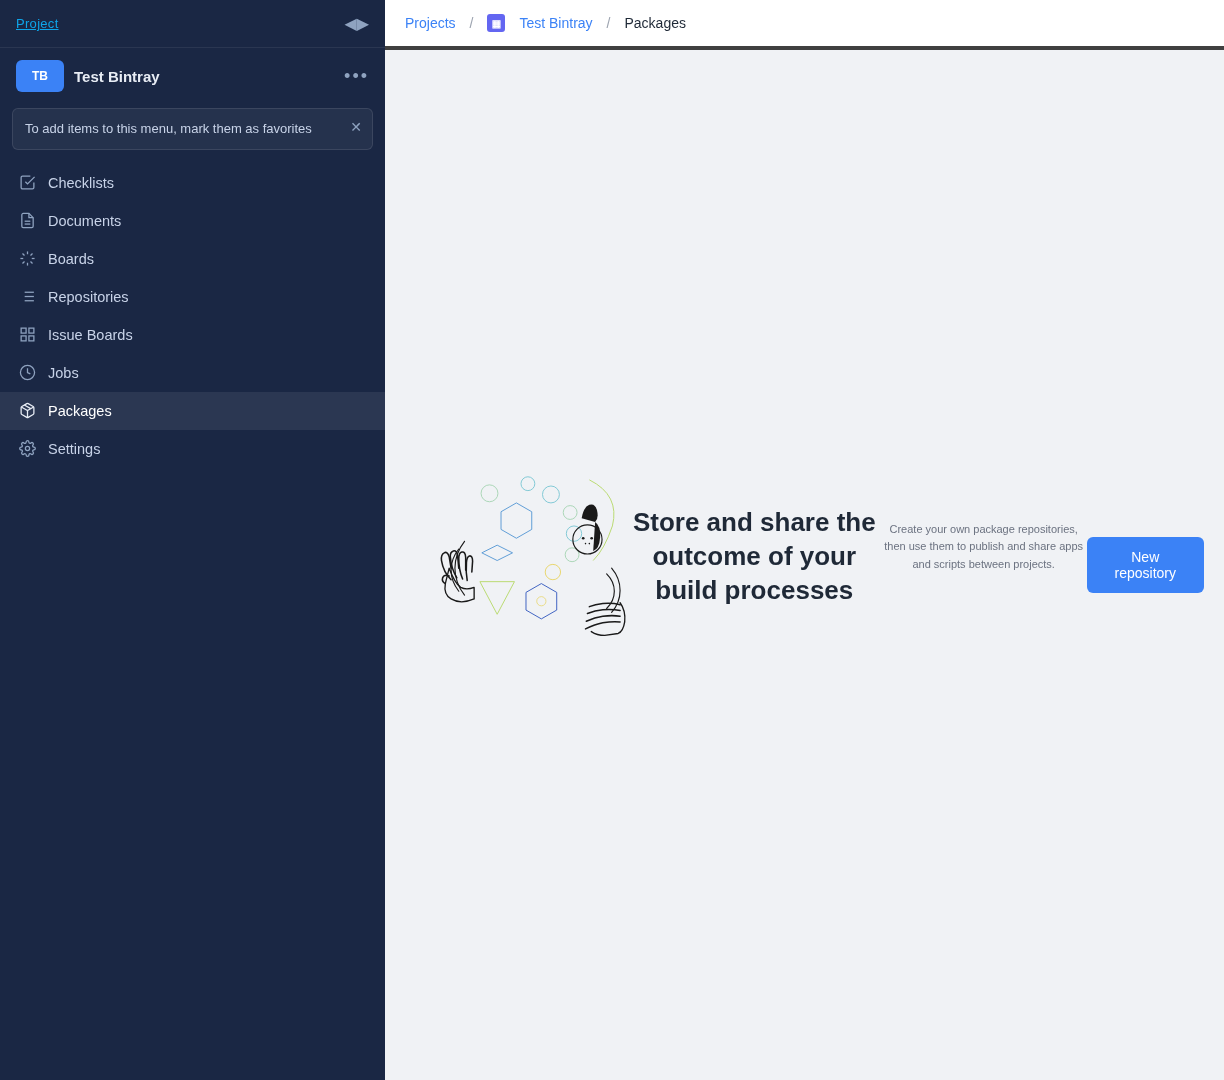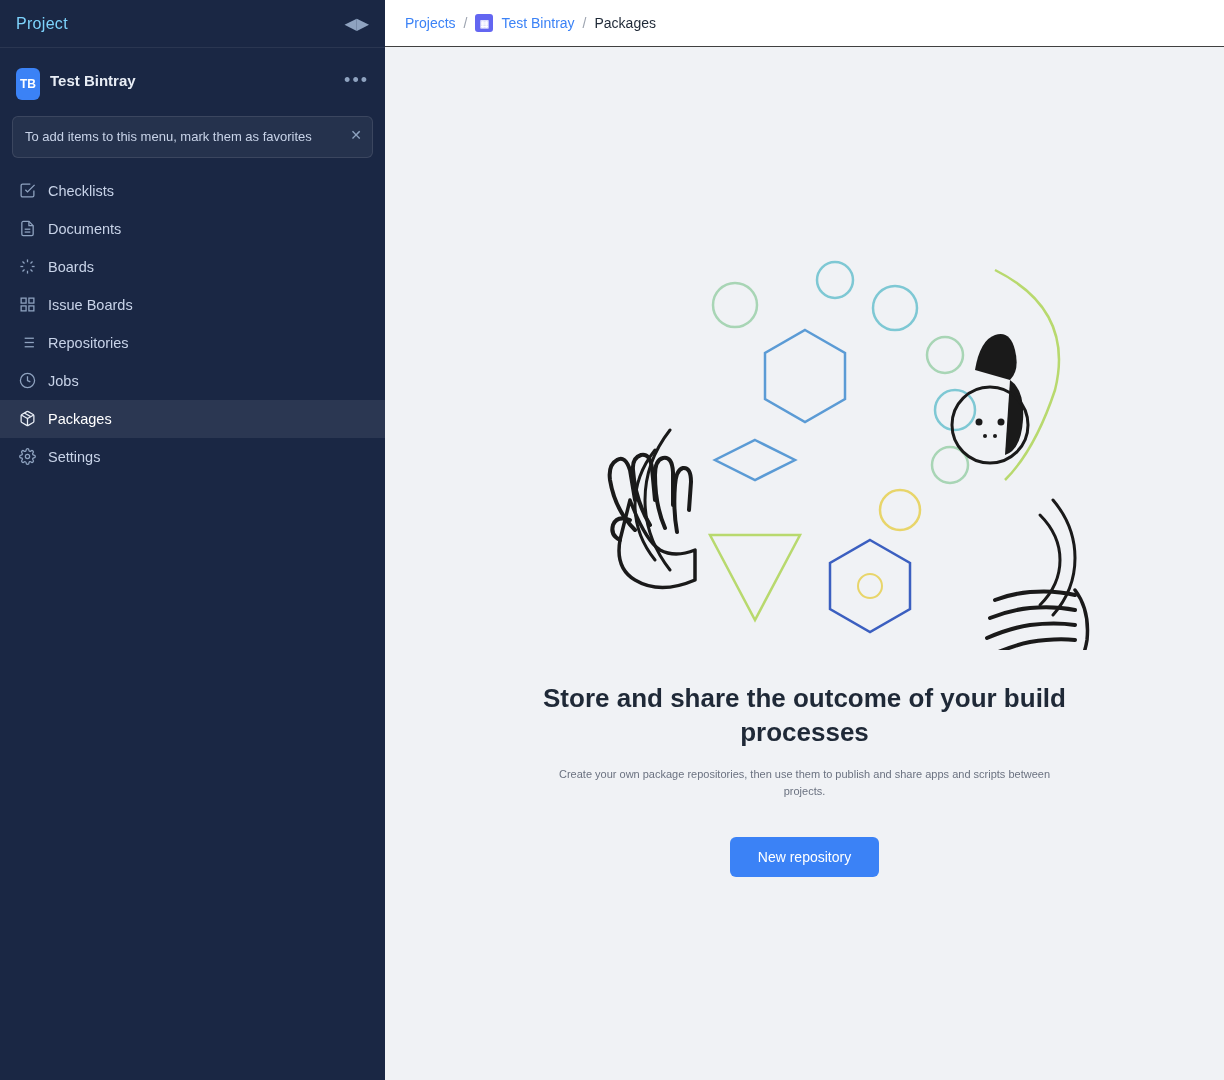--- a/index.html
+++ b/index.html
@@ -18,23 +18,24 @@
 
     #sidebar-header {
       display: flex;
       align-items: center;
       justify-content: space-between;
       padding: 14px 16px;
       border-bottom: 1px solid rgba(255,255,255,0.07);
     }
 
     #sidebar-header-title {
-      font-size: 16px;
-      color: #7dd3fc;
+      font-size: 13px;
+      color: #0ea5e9;
       letter-spacing: 0.3px;
+      text-decoration: underline;
     }
 
     #sidebar-header-controls {
       display: flex;
       gap: 8px;
       align-items: center;
     }
 
     .sidebar-header-icon {
       color: #8fa3c0;
@@ -43,32 +44,31 @@
     }
 
     #project-row {
       display: flex;
       align-items: center;
       justify-content: space-between;
       padding: 12px 16px;
     }
 
     #project-avatar {
-      width: 24px;
+      width: 48px;
       height: 32px;
       background: #3b82f6;
       border-radius: 6px;
       display: flex;
       align-items: center;
       justify-content: center;
       font-size: 12px;
       font-weight: 700;
       color: white;
       flex-shrink: 0;
-      margin-top: 8px;
     }
 
     #project-name {
       flex: 1;
       margin-left: 10px;
       font-size: 15px;
       font-weight: 600;
       color: #e8edf5;
     }
 
@@ -146,24 +146,24 @@
       background: #f0f2f5;
       display: flex;
       flex-direction: column;
       height: 100%;
       overflow-y: auto;
     }
 
     #breadcrumb {
       padding: 14px 20px;
       background: white;
-      border-bottom: 1px solid #404040;
-      display: flex;
-      align-items: center;
-      gap: 8px;
+      border-bottom: 4px solid #404040;
+      display: flex;
+      align-items: center;
+      gap: 14px;
       font-size: 14px;
     }
 
     #breadcrumb a, .breadcrumb-link {
       color: #3b82f6;
       text-decoration: none;
       cursor: pointer;
     }
 
     .breadcrumb-sep {
@@ -184,21 +184,20 @@
       align-items: center;
       justify-content: center;
       color: white;
       font-size: 10px;
       font-weight: 700;
     }
 
     #content-area {
       flex: 1;
       display: flex;
-      flex-direction: column;
       align-items: center;
       justify-content: center;
       padding: 40px 20px;
       background: #f0f2f5;
     }
 
     #illustration {
       width: 580px;
       height: 400px;
       margin-bottom: 32px;
@@ -293,41 +292,41 @@
           <line x1="4.93" y1="19.07" x2="7.76" y2="16.24"></line>
           <line x1="16.24" y1="7.76" x2="19.07" y2="4.93"></line>
         </svg>
       </span>
       <span class="nav-label">Boards</span>
     </div>
 
     <div class="nav-item">
       <span class="nav-icon">
         <svg width="17" height="17" viewBox="0 0 24 24" fill="none" stroke="currentColor" stroke-width="1.8">
-          <rect x="3" y="3" width="7" height="7"></rect>
-          <rect x="14" y="3" width="7" height="7"></rect>
-          <rect x="14" y="14" width="7" height="7"></rect>
-          <rect x="3" y="14" width="7" height="7"></rect>
-        </svg>
-      </span>
-      <span class="nav-label">Issue Boards</span>
-    </div>
-
-    <div class="nav-item">
-      <span class="nav-icon">
-        <svg width="17" height="17" viewBox="0 0 24 24" fill="none" stroke="currentColor" stroke-width="1.8">
           <line x1="8" y1="6" x2="21" y2="6"></line>
           <line x1="8" y1="12" x2="21" y2="12"></line>
           <line x1="8" y1="18" x2="21" y2="18"></line>
           <line x1="3" y1="6" x2="3.01" y2="6"></line>
           <line x1="3" y1="12" x2="3.01" y2="12"></line>
           <line x1="3" y1="18" x2="3.01" y2="18"></line>
         </svg>
       </span>
       <span class="nav-label">Repositories</span>
+    </div>
+
+    <div class="nav-item">
+      <span class="nav-icon">
+        <svg width="17" height="17" viewBox="0 0 24 24" fill="none" stroke="currentColor" stroke-width="1.8">
+          <rect x="3" y="3" width="7" height="7"></rect>
+          <rect x="14" y="3" width="7" height="7"></rect>
+          <rect x="14" y="14" width="7" height="7"></rect>
+          <rect x="3" y="14" width="7" height="7"></rect>
+        </svg>
+      </span>
+      <span class="nav-label">Issue Boards</span>
     </div>
 
     <div class="nav-item">
       <span class="nav-icon">
         <svg width="17" height="17" viewBox="0 0 24 24" fill="none" stroke="currentColor" stroke-width="1.8">
           <circle cx="12" cy="12" r="10"></circle>
           <polyline points="12,6 12,12 16,14"></polyline>
         </svg>
       </span>
       <span class="nav-label">Jobs</span>

